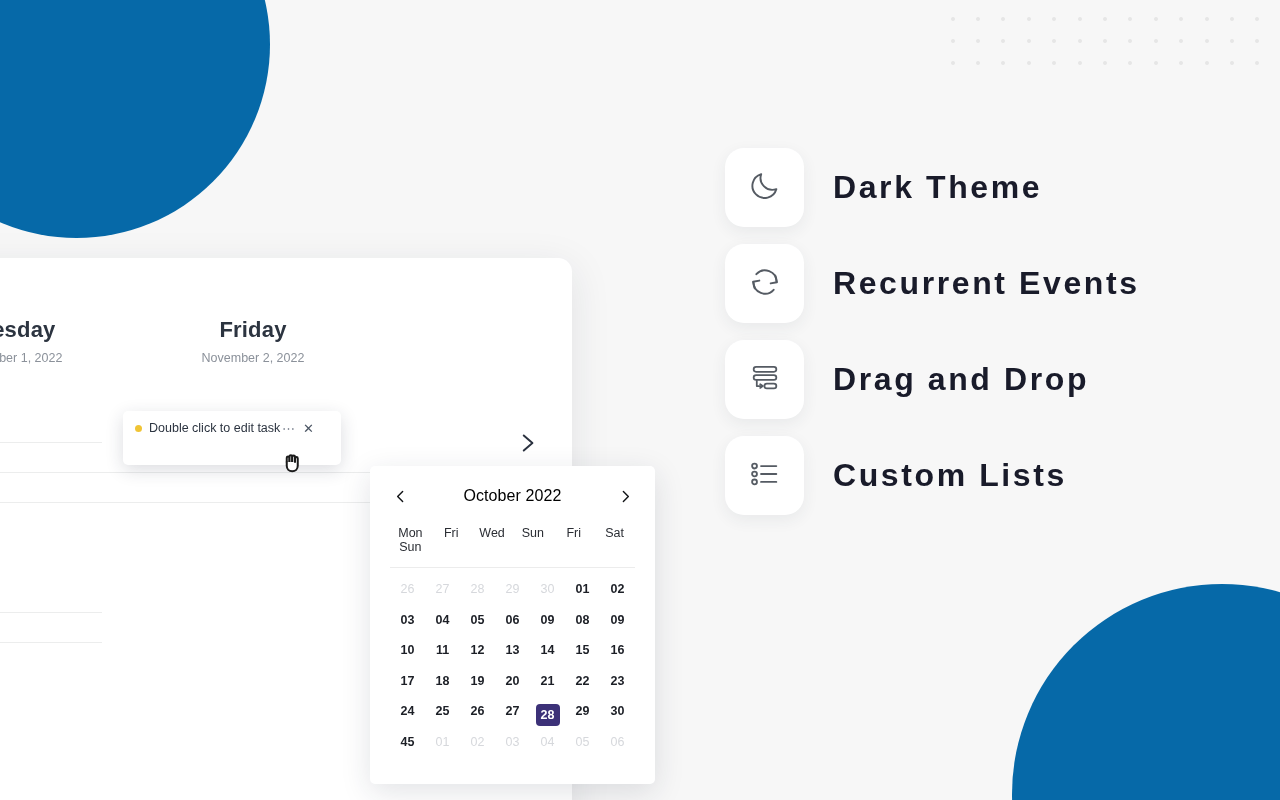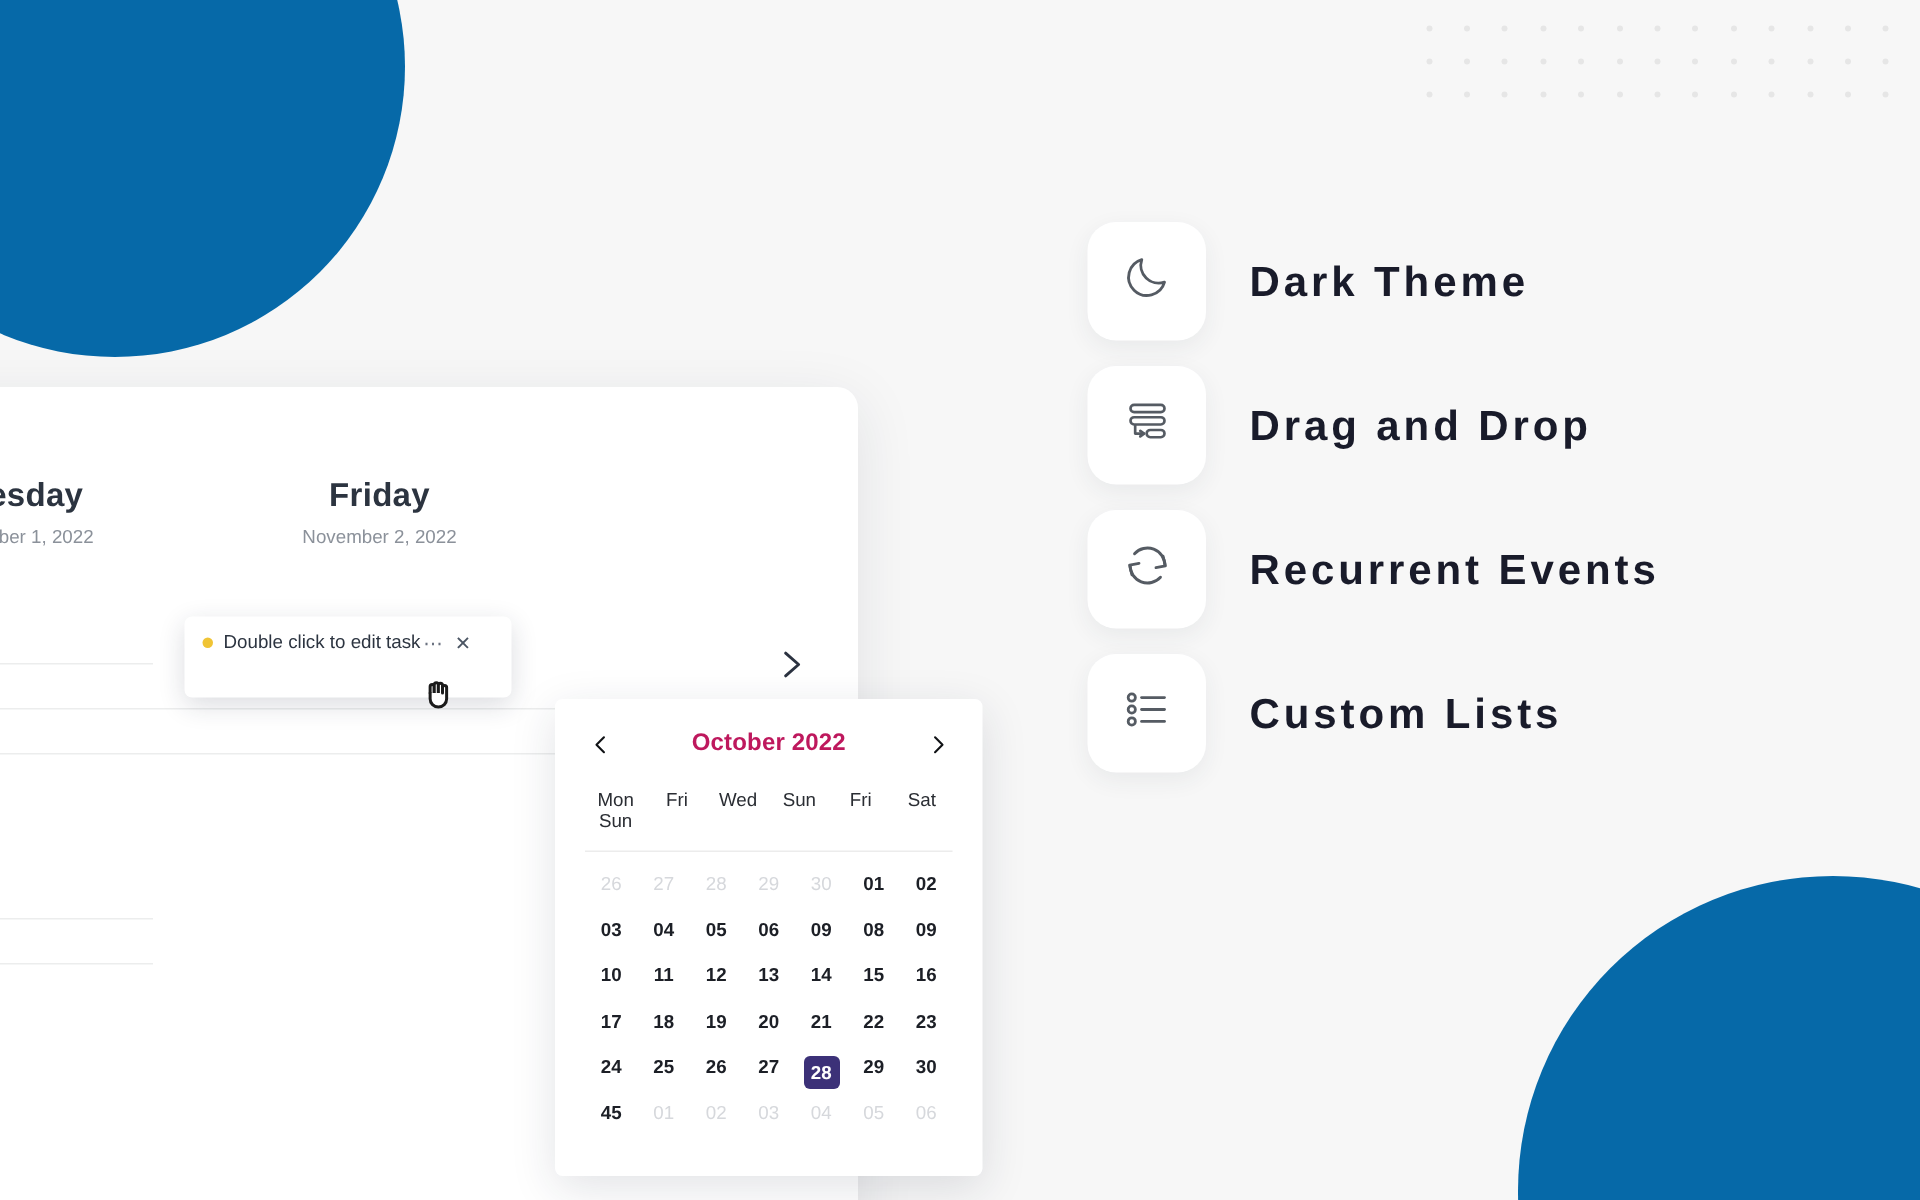--- a/index.html
+++ b/index.html
@@ -184,22 +184,22 @@
     height: 24px;
   }
   .cal-nav {
     width: 20px; height: 20px;
     color: #111316;
     cursor: pointer;
     display: flex; align-items: center; justify-content: center;
   }
   .cal-month {
     font-size: 16px;
-    font-weight: bold;
-    color: #be185d;
+    font-weight: normal;
+    color: #000000;
     letter-spacing: .1px;
   }
   .cal-weekdays {
     display: grid;
     grid-template-columns: repeat(6, 1fr);
     margin-top: 18px;
     padding-bottom: 13px;
     border-bottom: 1px solid #ececec;
   }
   .cal-weekdays span {
@@ -250,21 +250,21 @@
     border-radius: 19px;
     box-shadow: 0 5px 16px rgba(40,50,70,0.07);
     display: flex;
     align-items: center;
     justify-content: center;
     flex: none;
     color: #555b63;
   }
   .feature-label {
     margin-left: 29px;
-    font-size: 28px;
+    font-size: 32px;
     font-weight: bold;
     letter-spacing: 2.6px;
     color: #191b2a;
     white-space: nowrap;
   }
 </style>
 </head>
 <body>
 
 <div class="blue-circle-tl"></div>
@@ -524,40 +524,40 @@
     <div class="feature-row">
       <div class="feature-icon-box">
         <span><svg viewBox="0 0 24 24" width="34" height="34" fill="none" stroke="currentColor" stroke-width="1.35" stroke-linecap="round" stroke-linejoin="round">
             <path d="M20 14.2A8.4 8.4 0 0 1 9.3 3.6 8.6 8.6 0 1 0 20 14.2z"></path>
           </svg></span>
       </div>
       <div class="feature-label">Dark Theme</div>
     </div>
     <div class="feature-row">
       <div class="feature-icon-box">
+        <span><svg viewBox="0 0 24 24" width="34" height="34" fill="none" stroke="currentColor" stroke-width="1.35" stroke-linecap="round" stroke-linejoin="round">
+            <path d="M20.2 12a8.2 8.2 0 0 0-14.3-5.5"></path>
+            <polyline points="19.3 7.6 20.4 12.2 16 13"></polyline>
+            <path d="M3.8 12a8.2 8.2 0 0 0 14.3 5.5"></path>
+            <polyline points="4.7 16.4 3.6 11.8 8 11"></polyline>
+          </svg></span>
+      </div>
+      <div class="feature-label">Recurrent Events</div>
+    </div>
+    <div class="feature-row">
+      <div class="feature-icon-box">
         <span><svg viewBox="0 0 24 24" width="34" height="34" fill="none" stroke="currentColor" stroke-width="1.25" stroke-linecap="round" stroke-linejoin="round">
             <rect x="4" y="4.2" width="16" height="3.4" rx="1.7"></rect>
             <rect x="4" y="10" width="16" height="3.4" rx="1.7"></rect>
             <rect x="11.6" y="16" width="8.4" height="3.4" rx="1.7"></rect>
             <path d="M6.2 13.8v3.9h4"></path>
             <polyline points="8.6 16.4 10.4 17.7 8.6 19"></polyline>
           </svg></span>
       </div>
       <div class="feature-label">Drag and Drop</div>
-    </div>
-    <div class="feature-row">
-      <div class="feature-icon-box">
-        <span><svg viewBox="0 0 24 24" width="34" height="34" fill="none" stroke="currentColor" stroke-width="1.35" stroke-linecap="round" stroke-linejoin="round">
-            <path d="M20.2 12a8.2 8.2 0 0 0-14.3-5.5"></path>
-            <polyline points="19.3 7.6 20.4 12.2 16 13"></polyline>
-            <path d="M3.8 12a8.2 8.2 0 0 0 14.3 5.5"></path>
-            <polyline points="4.7 16.4 3.6 11.8 8 11"></polyline>
-          </svg></span>
-      </div>
-      <div class="feature-label">Recurrent Events</div>
     </div>
     <div class="feature-row">
       <div class="feature-icon-box">
         <span><svg viewBox="0 0 24 24" width="34" height="34" fill="none" stroke="currentColor" stroke-width="1.3" stroke-linecap="round" stroke-linejoin="round">
             <circle cx="4.6" cy="6.4" r="1.7"></circle>
             <circle cx="4.6" cy="12" r="1.7"></circle>
             <circle cx="4.6" cy="17.6" r="1.7"></circle>
             <line x1="9.2" y1="6.4" x2="20" y2="6.4"></line>
             <line x1="9.2" y1="12" x2="20" y2="12"></line>
             <line x1="9.2" y1="17.6" x2="20" y2="17.6"></line>

